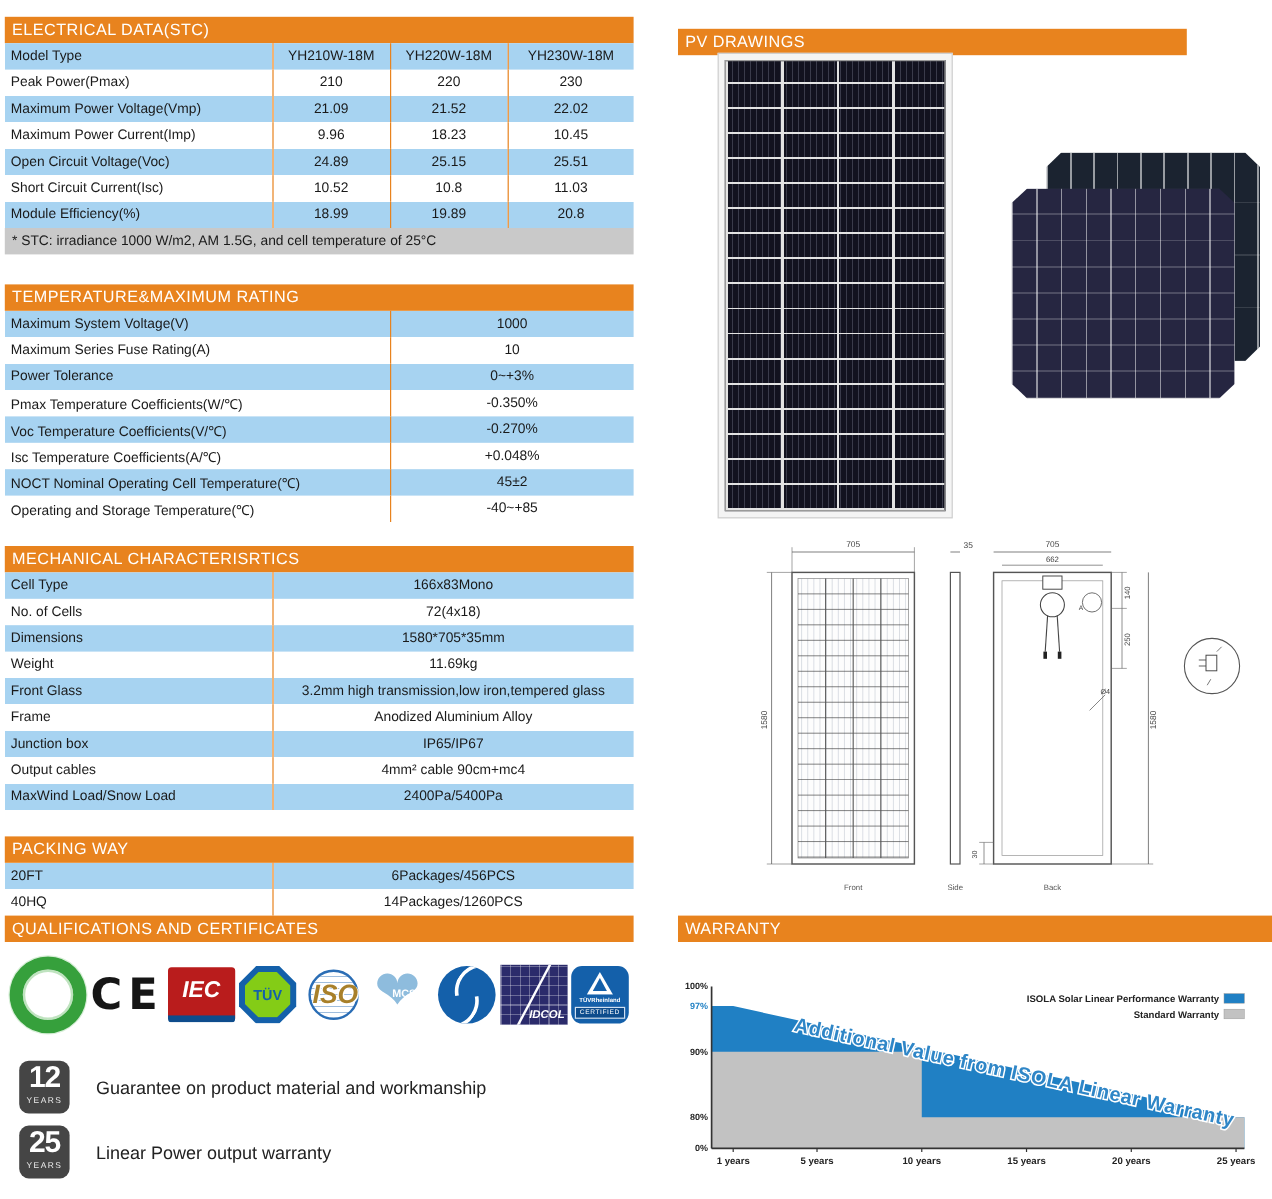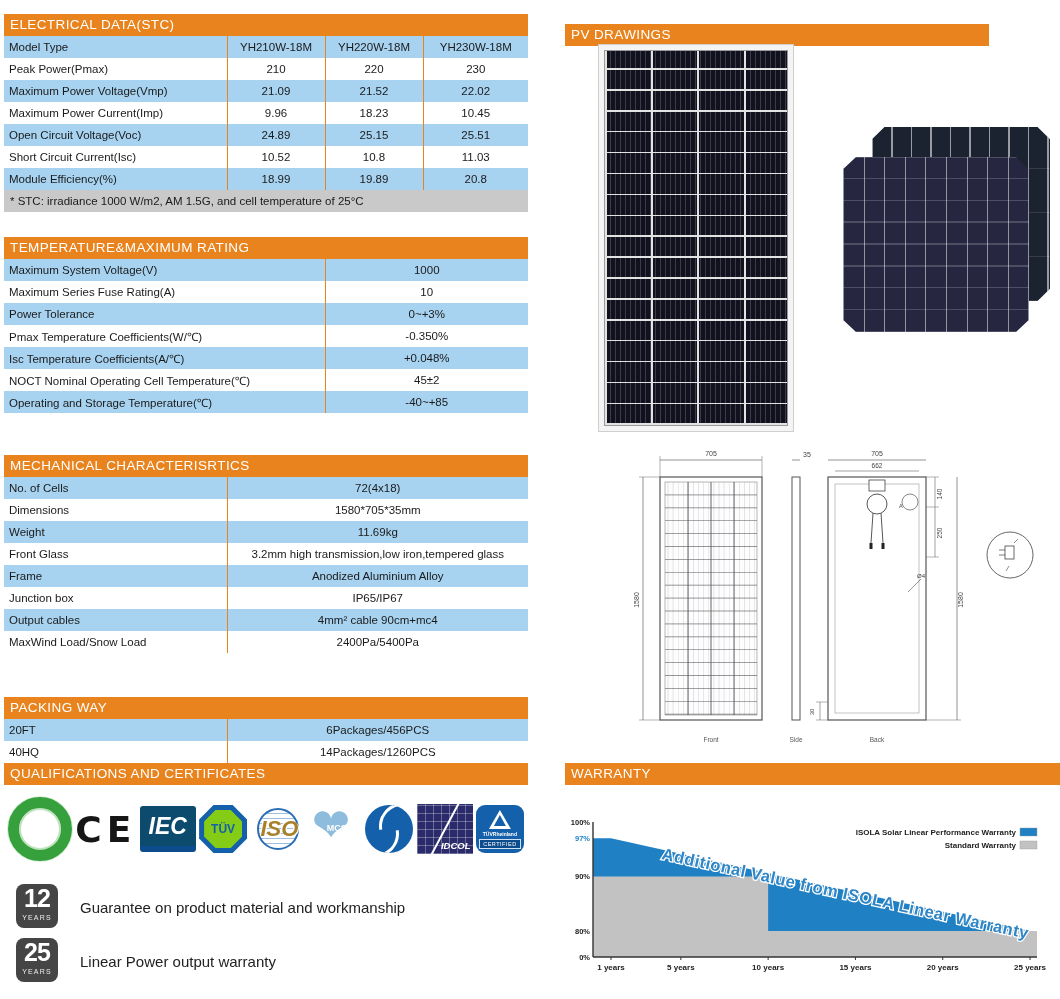--- a/index.html
+++ b/index.html
@@ -22,22 +22,22 @@
   .note{position:absolute;left:4px;width:524px;height:22px;background:#C9C9C9;
         font-size:11.5px;line-height:22px;padding-left:6px;box-sizing:border-box;white-space:nowrap}
 
   
   .logos{position:absolute;left:4px;top:796px;width:524px;height:66px;display:flex;
          align-items:center;justify-content:space-between;padding:0 4px;box-sizing:border-box}
   .logo{position:relative;display:flex;align-items:center;justify-content:center}
   .ring{width:42px;height:42px;border-radius:50%;border:11px solid #36A03C;
         box-shadow:inset 0 0 0 2px #bfe3bf,0 0 0 1px #d8efd8}
   .ce{font-family:"DejaVu Sans",sans-serif;font-size:36px;font-weight:bold;color:#161616;letter-spacing:5px}
-  .iec{width:56px;height:40px;background:#0c4a6e;border-radius:3px;color:#fff;font-weight:bold;
-       font-style:italic;font-size:23px;display:flex;align-items:center;justify-content:center;
+  .iec{width:56px;height:40px;background:#b91c1c;border-radius:3px;color:#fff;font-weight:bold;
+       font-style:italic;font-size:19px;display:flex;align-items:center;justify-content:center;
        border-bottom:6px solid #0d4c8c;box-sizing:content-box}
   .octa,.octa-inner{clip-path:polygon(30% 0,70% 0,100% 30%,100% 70%,70% 100%,30% 100%,0 70%,0 30%)}
   .octa{width:48px;height:48px;background:#1460AA;display:flex;align-items:center;justify-content:center}
   .octa-inner{width:38px;height:38px;background:#84cc16;display:flex;align-items:center;justify-content:center;
        font-size:12px;font-weight:bold;color:#1460AA}
   .iso{position:relative;width:58px;height:48px}
   .iso-globe{position:absolute;left:7px;top:3px;width:42px;height:42px;border:2px solid #2a6db5;border-radius:50%;
        background:repeating-linear-gradient(0deg,transparent 0 4px,rgba(42,109,181,.45) 4px 5px);box-sizing:border-box}
   .iso-text{position:absolute;left:0;right:0;top:11px;text-align:center;font-size:22px;font-weight:bold;
        font-style:italic;color:#A8802A;text-shadow:1px 1px 0 #fff,-1px -1px 0 #fff}
@@ -182,20 +182,24 @@
         </tr>
         <tr>
           <td>Power Tolerance</td>
           <td>0~+3%</td>
         </tr>
         <tr>
           <td>Pmax Temperature Coefficients(W/℃)</td>
           <td>-0.350%</td>
         </tr>
         <tr>
+          <td>Voc Temperature Coefficients(V/℃)</td>
+          <td>-0.270%</td>
+        </tr>
+        <tr>
           <td>Isc Temperature Coefficients(A/℃)</td>
           <td>+0.048%</td>
         </tr>
         <tr>
           <td>NOCT Nominal Operating Cell Temperature(℃)</td>
           <td>45±2</td>
         </tr>
         <tr>
           <td>Operating and Storage Temperature(℃)</td>
           <td>-40~+85</td>
@@ -204,20 +208,24 @@
   </table>
 
   <div class="sec-header" style="left:4px;top:455px;width:524px">MECHANICAL  CHARACTERISRTICS</div>
 
   <table class="tbl" style="left:4px;top:477px;width:524px">
     <colgroup>
         <col style="width:223px">
         <col style="width:301px">
       </colgroup>
     <tbody>
+        <tr>
+          <td>Cell Type</td>
+          <td>166x83Mono</td>
+        </tr>
         <tr>
           <td>No. of Cells</td>
           <td>72(4x18)</td>
         </tr>
         <tr>
           <td>Dimensions</td>
           <td>1580*705*35mm</td>
         </tr>
         <tr>
           <td>Weight</td>

